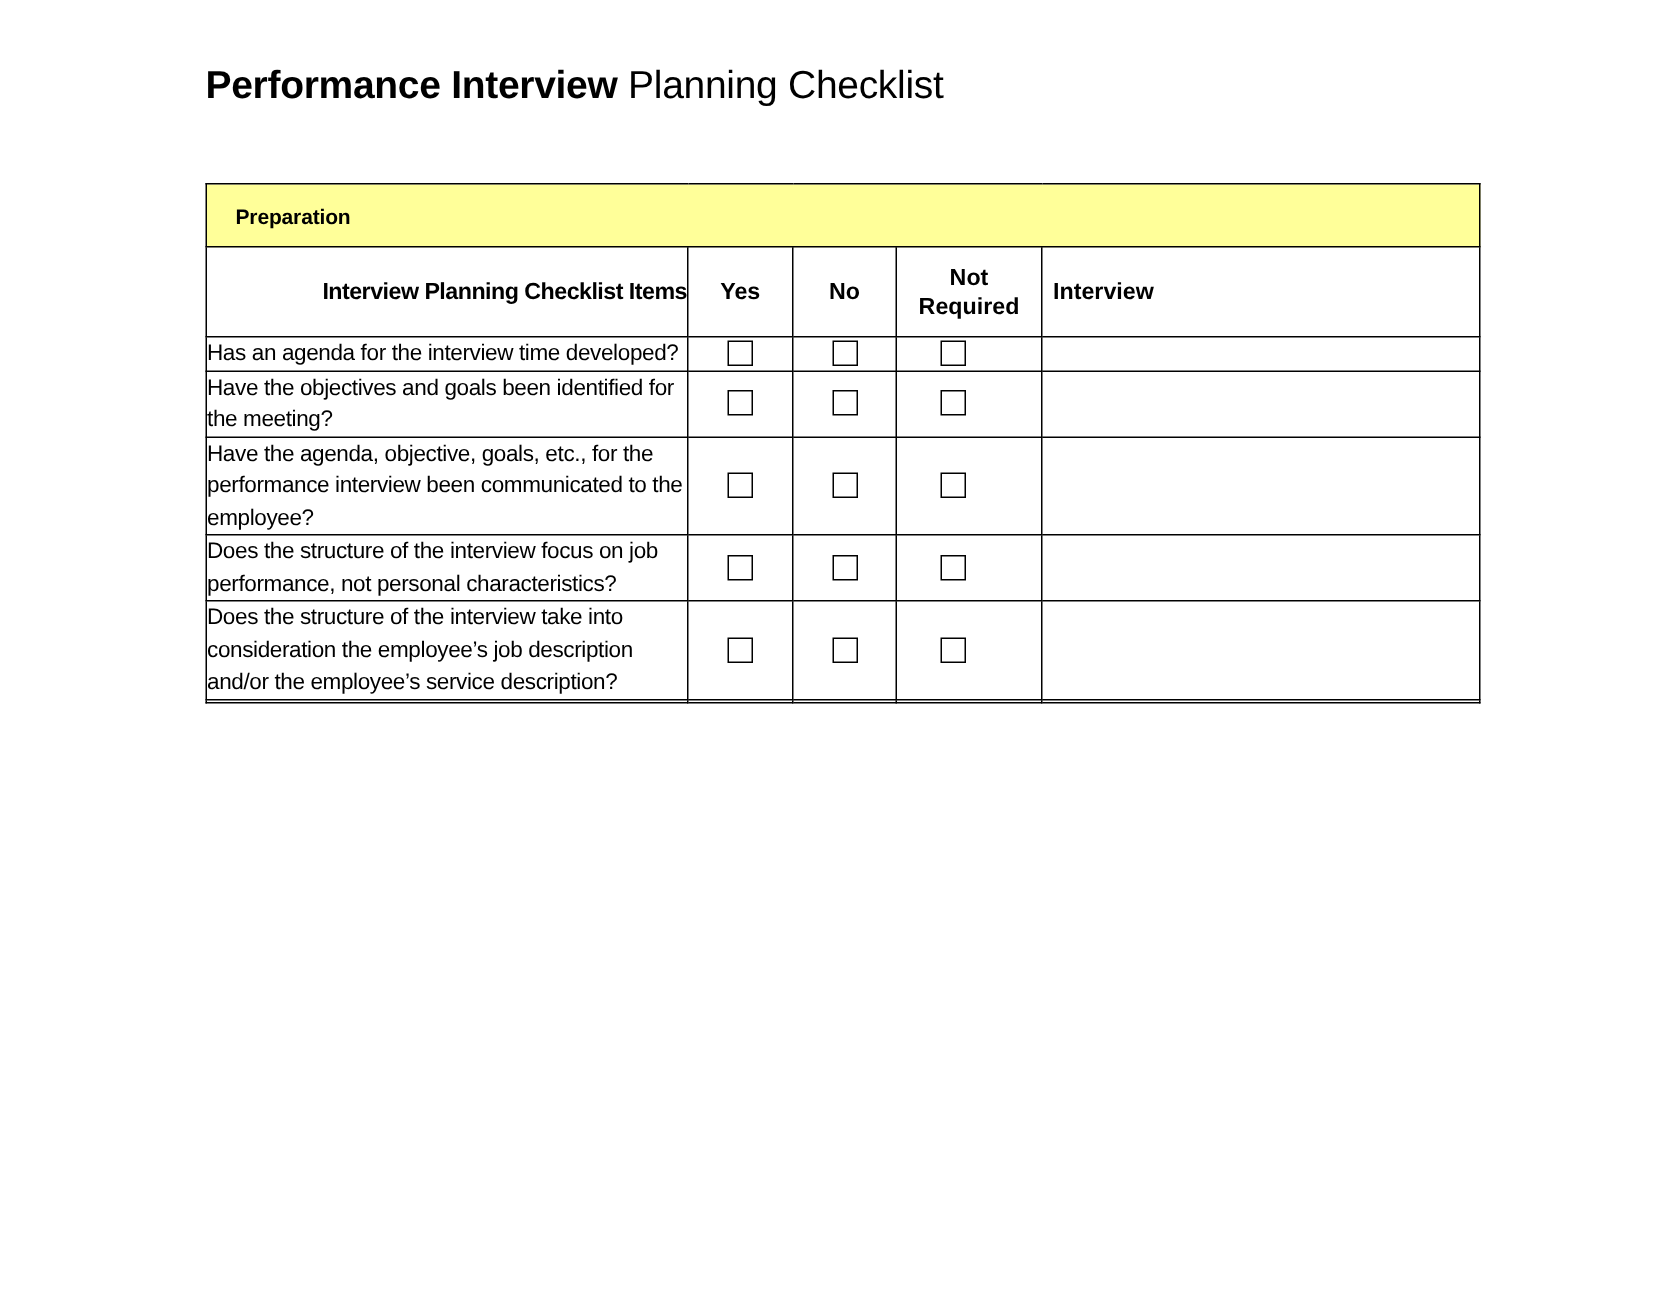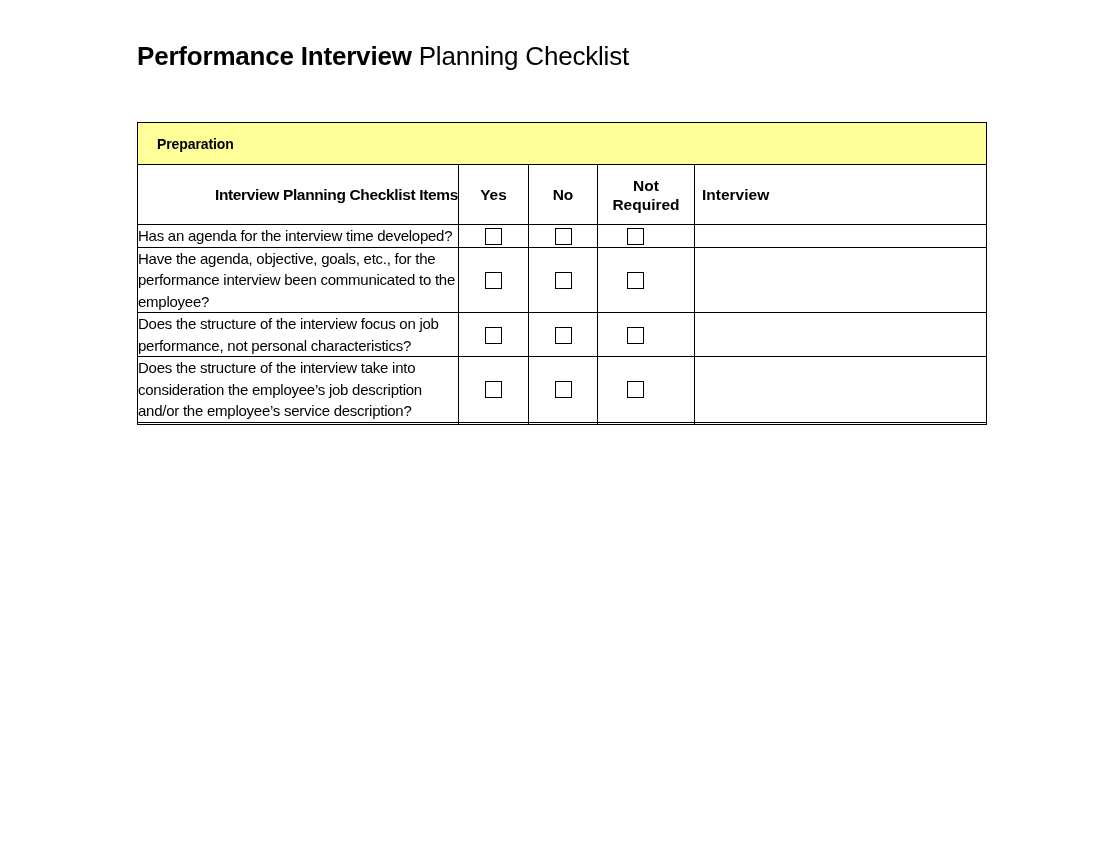--- a/index.html
+++ b/index.html
@@ -155,20 +155,27 @@
       </tr>
 
     <tr class="data-row">
           <td class="item-cell">Has an agenda for the interview time developed?</td>
           <td class="check-cell"><span class="checkbox"></span></td>
           <td class="check-cell"><span class="checkbox"></span></td>
           <td class="check-cell notreq"><span class="checkbox"></span></td>
           <td class="comment-cell"></td>
         </tr>
         <tr class="data-row">
+          <td class="item-cell">Have the objectives and goals been identified for the meeting?</td>
+          <td class="check-cell"><span class="checkbox"></span></td>
+          <td class="check-cell"><span class="checkbox"></span></td>
+          <td class="check-cell notreq"><span class="checkbox"></span></td>
+          <td class="comment-cell"></td>
+        </tr>
+        <tr class="data-row">
           <td class="item-cell">Have the agenda, objective, goals, etc., for the performance interview been communicated to the employee?</td>
           <td class="check-cell"><span class="checkbox"></span></td>
           <td class="check-cell"><span class="checkbox"></span></td>
           <td class="check-cell notreq"><span class="checkbox"></span></td>
           <td class="comment-cell"></td>
         </tr>
         <tr class="data-row">
           <td class="item-cell">Does the structure of the interview focus on job performance, not personal characteristics?</td>
           <td class="check-cell"><span class="checkbox"></span></td>
           <td class="check-cell"><span class="checkbox"></span></td>

